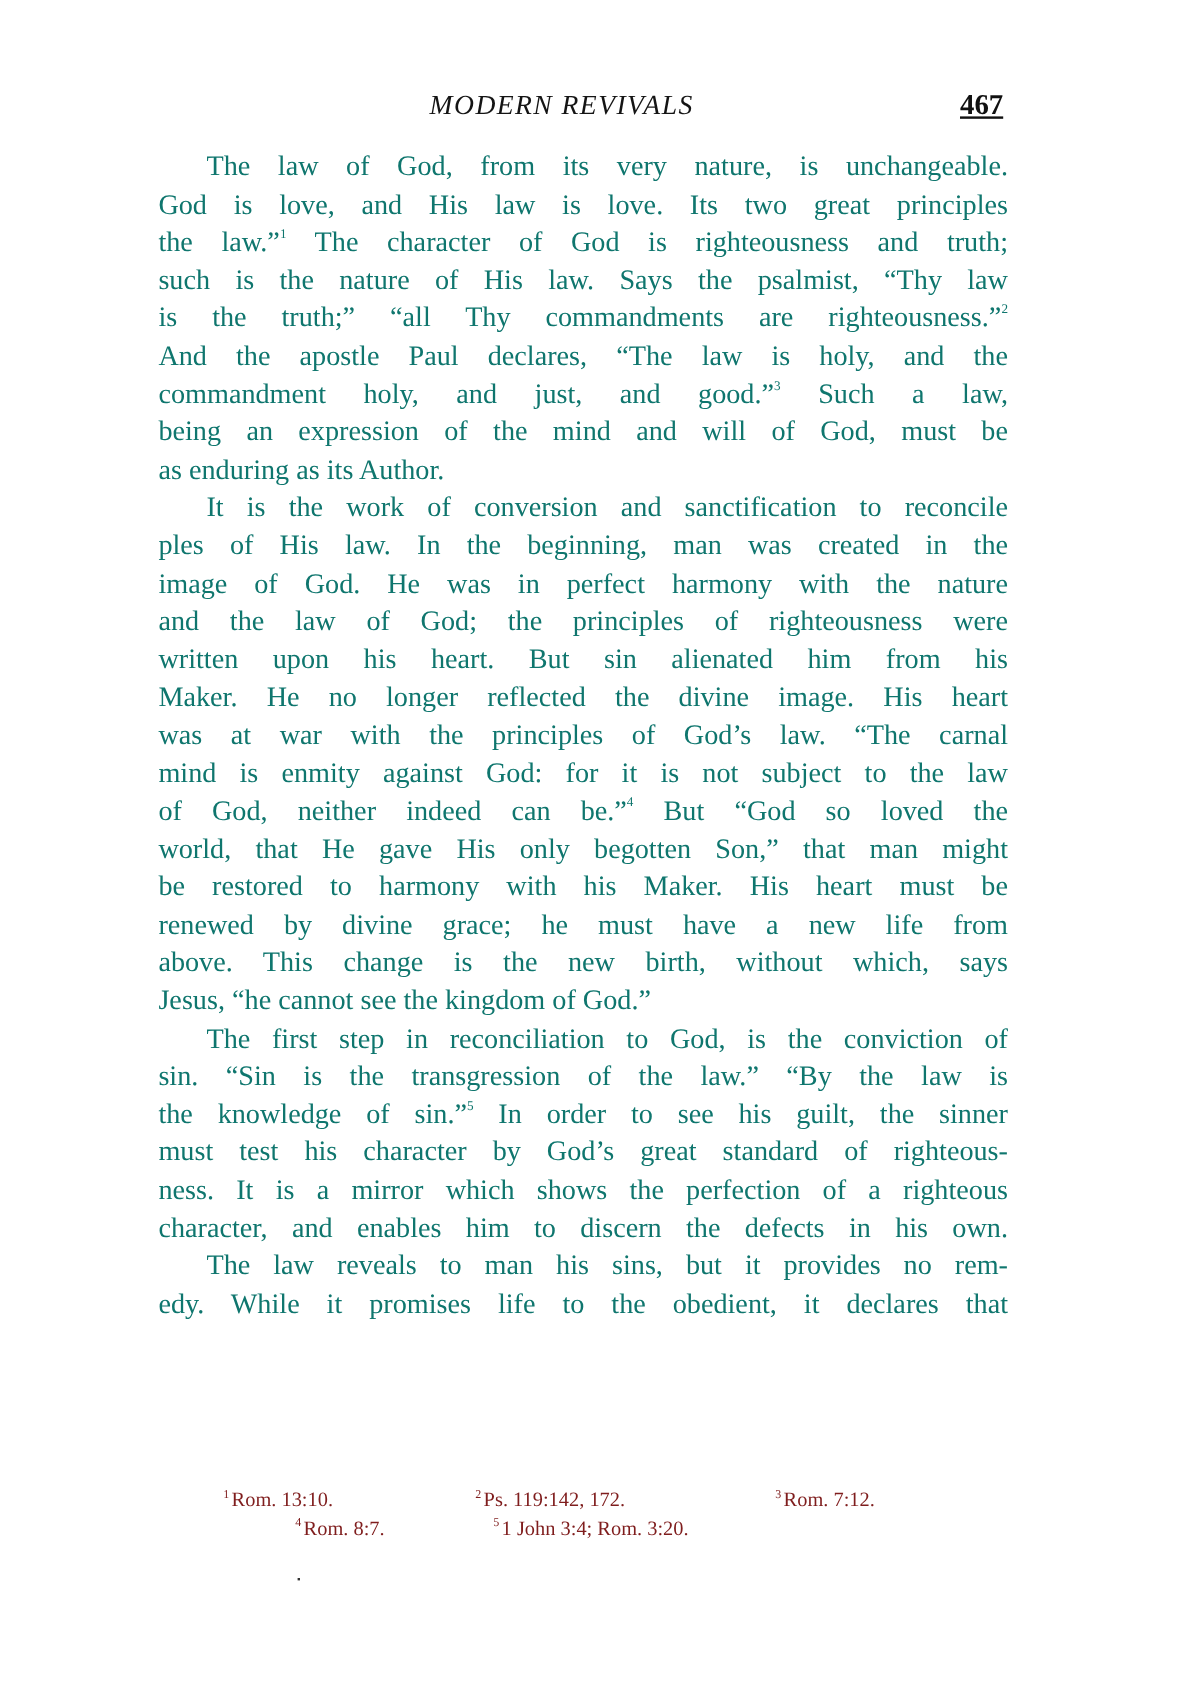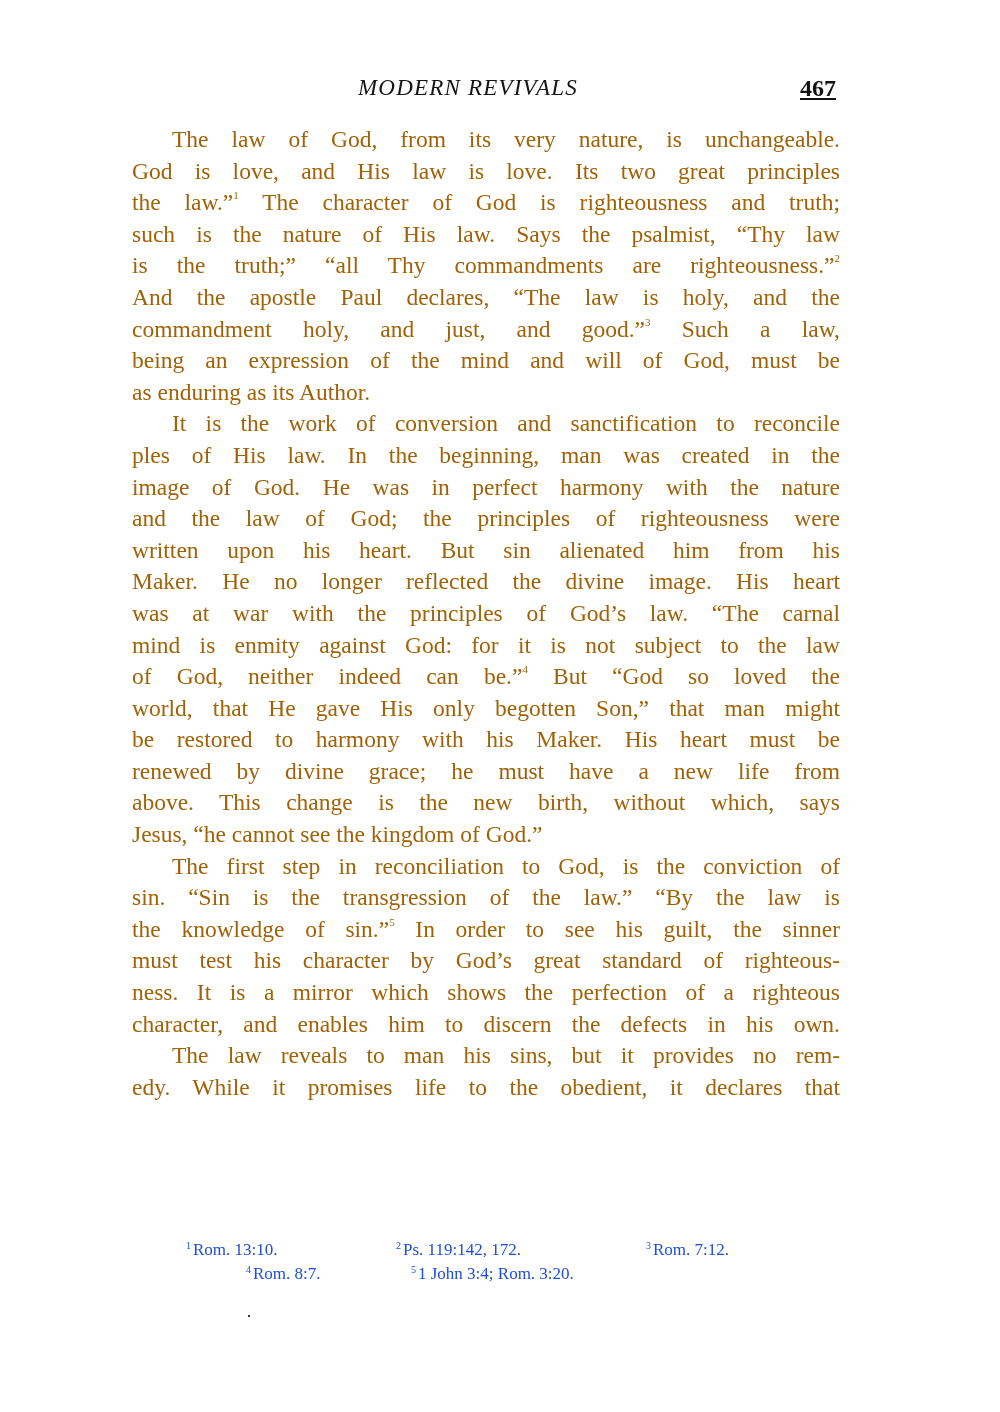--- a/index.html
+++ b/index.html
@@ -59,21 +59,21 @@
     }
     .line {
       display: block;
       height: 31.6px;
       line-height: 31.6px;
       font-family: "Liberation Serif", "DejaVu Serif", serif;
       font-size: 23.5px;
       white-space: nowrap;
       text-align: justify;
       text-align-last: justify;
-      color: #a16207;
+      color: #0f766e;
     }
     .line.last {
       text-align-last: left;
     }
     .line.indent {
       padding-left: 40px;
     }
     sup.fn {
       font-size: 11px;
       vertical-align: top;
@@ -81,21 +81,21 @@
       position: relative;
       top: -2px;
     }
     .footnotes {
       position: absolute;
       left: 170px;
       top: 1238px;
       width: 640px;
       font-family: "Liberation Serif", serif;
       font-size: 17px;
-      color: #1d4ed8;
+      color: #7f1d1d;
     }
     .fn-row {
       position: relative;
       height: 24px;
       line-height: 24px;
     }
     .fn-item {
       position: absolute;
       top: 0;
       white-space: nowrap;

